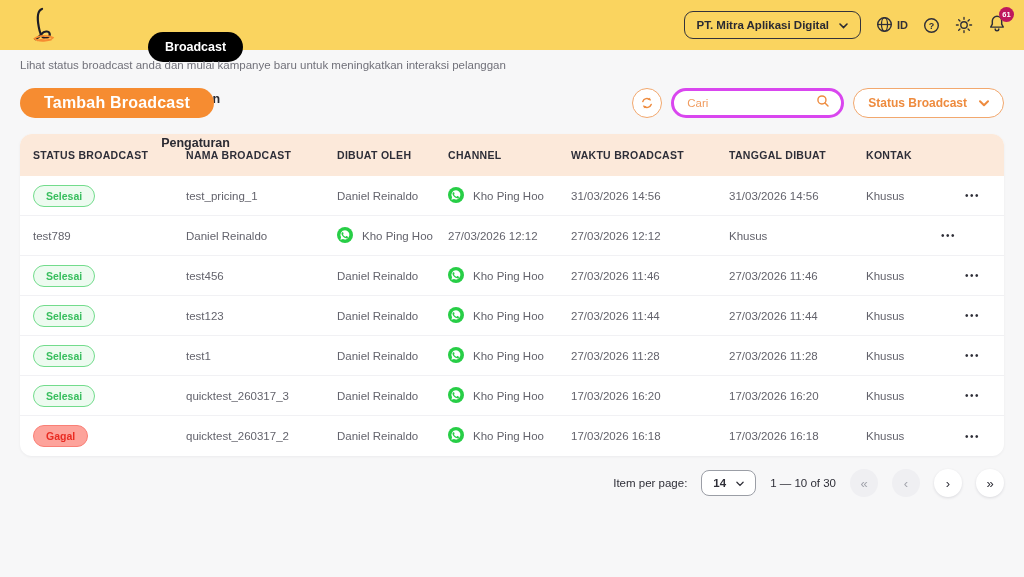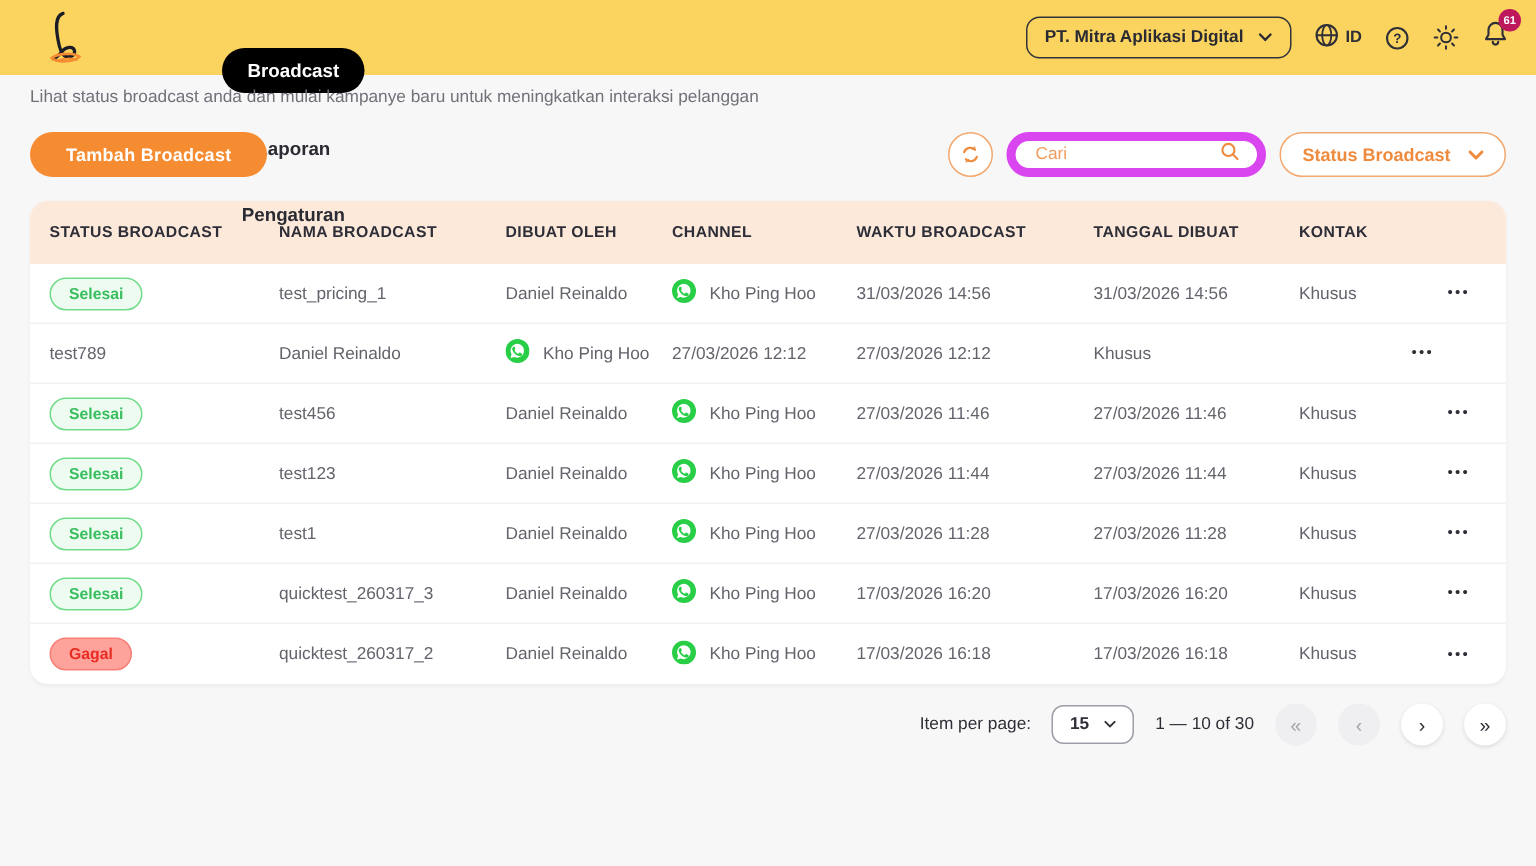--- a/index.html
+++ b/index.html
@@ -17,24 +17,24 @@
   .icon-btn { display:flex; align-items:center; justify-content:center; cursor:pointer; background:none; border:none; color:#2F2F38; }
   .locale { display:flex; align-items:center; gap:4px; font-size:11px; font-weight:800; color:#2F2F38; cursor:pointer; }
   .bell-wrap { position:relative; cursor:pointer; }
   .badge { position:absolute; top:-7px; right:-8px; background:#be185d; color:#fff; font-size:7.5px; font-weight:700; border-radius:50%; width:15px; height:15px; display:flex; align-items:center; justify-content:center; }
 
   
   .main { padding:0 20px; }
   .page-title { margin-top:24px; font-size:31px; font-weight:700; color:#1C1C26; letter-spacing:.2px; }
   .page-subtitle { margin-top:9px; font-size:11.5px; color:#71717A; }
   .controls { margin-top:17px; display:flex; align-items:center; }
-  .btn-primary { background:#F68C31; color:#fff; border:none; font-family:inherit; font-size:12px; font-weight:700; padding:0 24px; height:30px; border-radius:16px; cursor:pointer; letter-spacing:.2px; }
+  .btn-primary { background:#F68C31; color:#fff; border:none; font-family:inherit; font-size:16px; font-weight:700; padding:0 24px; height:30px; border-radius:16px; cursor:pointer; letter-spacing:.2px; }
   .controls-right { margin-left:auto; display:flex; align-items:center; gap:9px; }
   .refresh-btn { width:30px; height:30px; border-radius:50%; border:1px solid #F2A86E; background:#fff; display:flex; align-items:center; justify-content:center; cursor:pointer; }
-  .search-box { display:flex; align-items:center; width:173px; height:30px; border:6px solid #d946ef; border-radius:16px; background:#fff; padding:0 11px 0 13px; }
+  .search-box { display:flex; align-items:center; width:173px; height:30px; border:3px solid #d946ef; border-radius:16px; background:#fff; padding:0 11px 0 13px; }
   .search-box input { flex:1; border:none; outline:none; font-family:inherit; font-size:11.5px; color:#E8823C; background:transparent; min-width:0; }
   .search-box input::placeholder { color:#F09C60; opacity:1; }
   .status-filter { display:flex; align-items:center; gap:12px; height:30px; border:1px solid #F2A86E; border-radius:16px; background:#fff; padding:0 14px; font-size:12px; font-weight:600; color:#EE8B3E; cursor:pointer; white-space:nowrap; }
 
   
   .card { margin-top:16px; background:#fff; border-radius:12px; box-shadow:0 1px 3px rgba(20,20,40,.05); overflow:hidden; }
   .trow { display:grid; grid-template-columns:153px 151px 111px 123px 158px 137px 94px 1fr; align-items:center; padding-left:13px; padding-right:20px; }
   .thead { background:#FCE9DA; height:42px; }
   .thead .th { font-size:10.5px; font-weight:700; color:#2E2E38; letter-spacing:.3px; }
   .tbody .trow { height:40px; border-bottom:1px solid #F1F1F4; font-size:11.5px; color:#63636C; }
@@ -309,21 +309,21 @@
     <div class="cell">17/03/2026 16:18</div>
     <div class="cell">Khusus</div>
     <div class="cell cell-actions"><button class="dots-btn">•••</button></div>
   </div>
 </div>
   </section>
 
   <div class="pagination">
     <span>Item per page:</span>
     <div class="ipp-select">
-      <span>15</span>
+      <span>14</span>
       <span>
         <svg width="8" height="6" viewBox="0 0 9 6">
             <path d="M1 1l3.5 3.5L8 1" fill="none" stroke="#2F2F38" stroke-width="1.4" stroke-linecap="round"></path>
           </svg>
       </span>
     </div>
     <span>1 — 10 of 30</span>
     <button class="page-btn disabled">«</button>
     <button class="page-btn disabled">‹</button>
     <button class="page-btn enabled">›</button>

